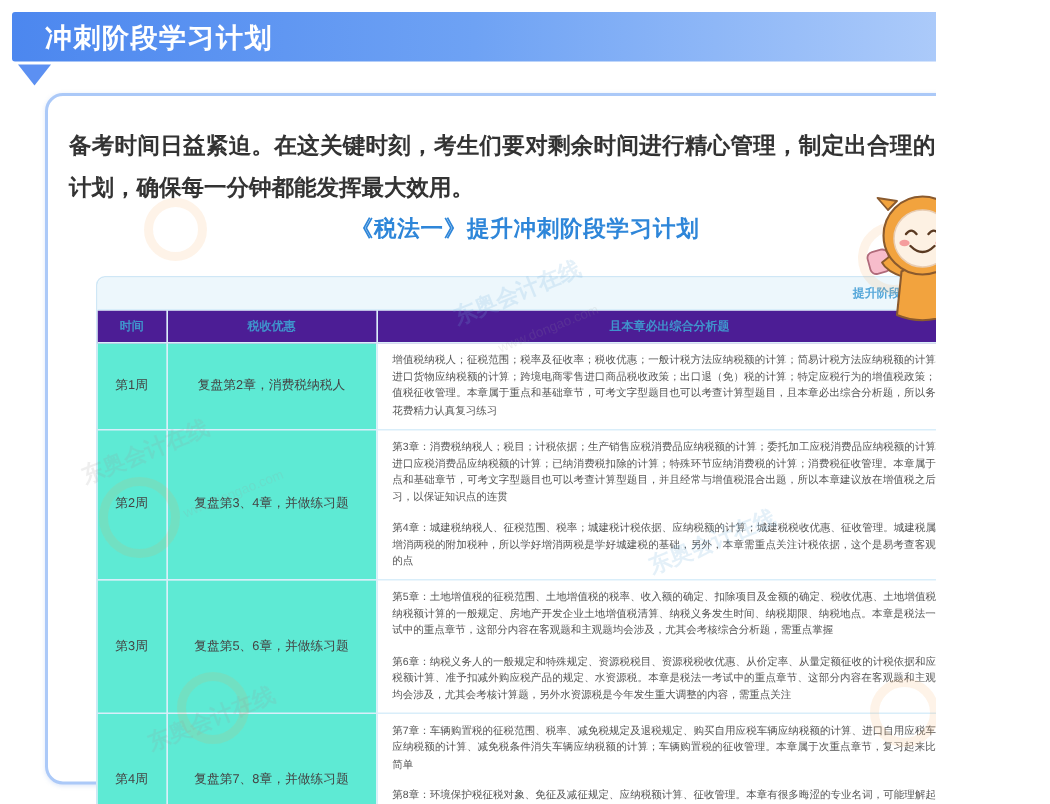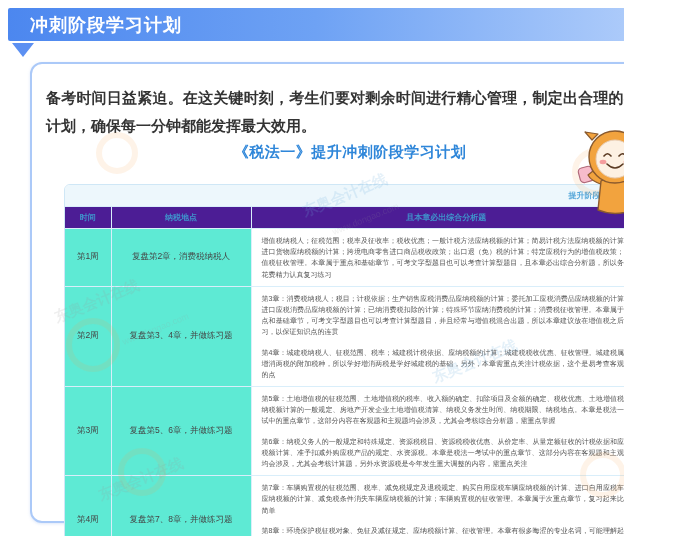--- a/index.html
+++ b/index.html
@@ -202,21 +202,21 @@
             <col class="c-time">
             <col class="c-plan">
             <col class="c-points">
           </colgroup>
         <thead>
           <tr>
             <th class="stage-cell" colspan="3">提升阶段（共6周）</th>
           </tr>
           <tr>
             <th class="col-head">时间</th>
-            <th class="col-head">纳税地点</th>
+            <th class="col-head">税收优惠</th>
             <th class="col-head">且本章必出综合分析题</th>
           </tr>
         </thead>
         <tbody>
           <tr>
             <td class="week-cell">第1周</td>
             <td class="plan-cell">复盘第2章，消费税纳税人</td>
             <td class="points-cell">
               <p>增值税纳税人；征税范围；税率及征收率；税收优惠；一般计税方法应纳税额的计算；简易计税方法应纳税额的计算；进口货物应纳税额的计算；跨境电商零售进口商品税收政策；出口退（免）税的计算；特定应税行为的增值税政策；增值税征收管理。本章属于重点和基础章节，可考文字型题目也可以考查计算型题目，且本章必出综合分析题，所以务必花费精力认真复习练习</p>
             </td>

